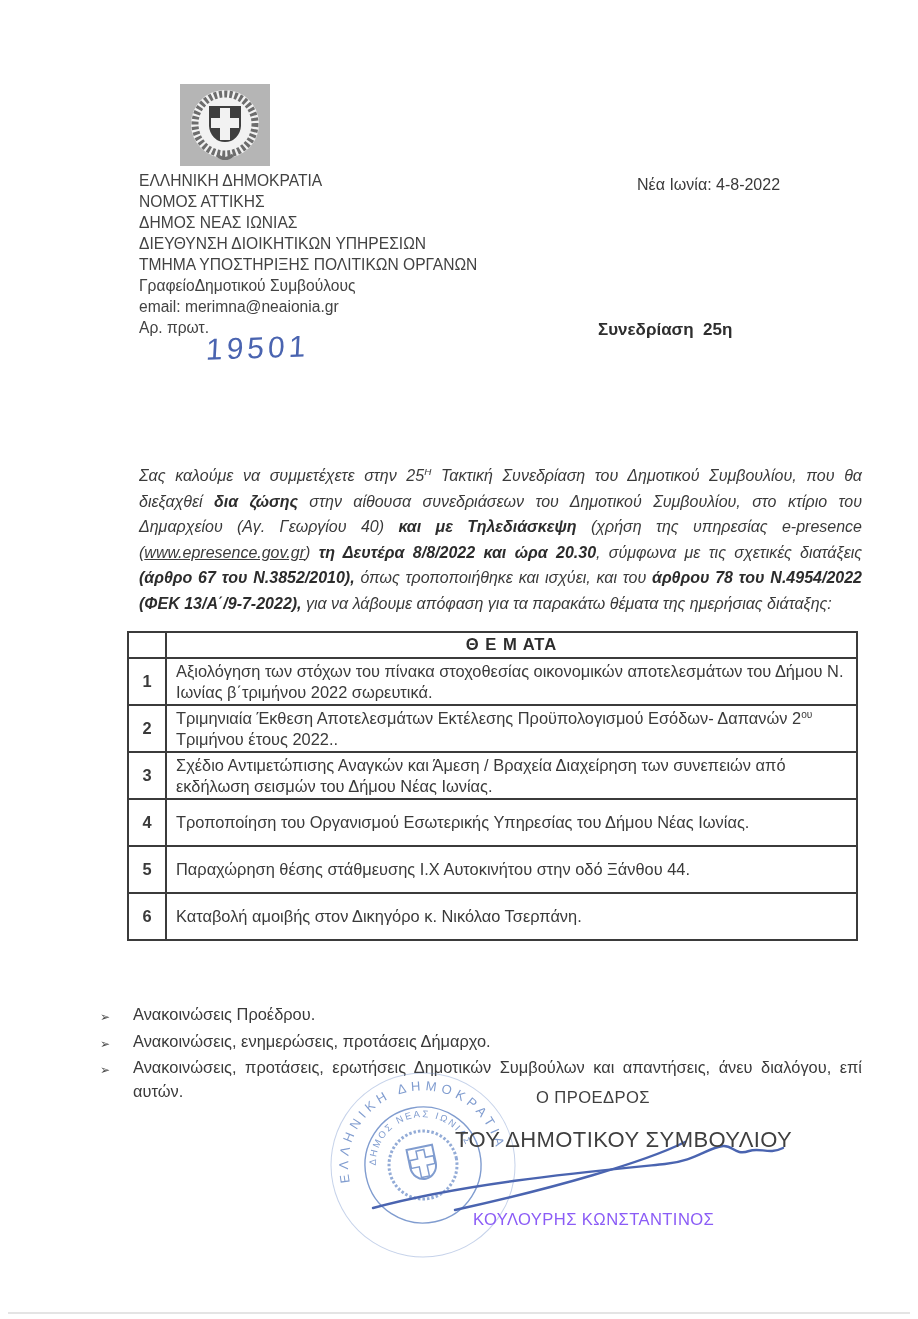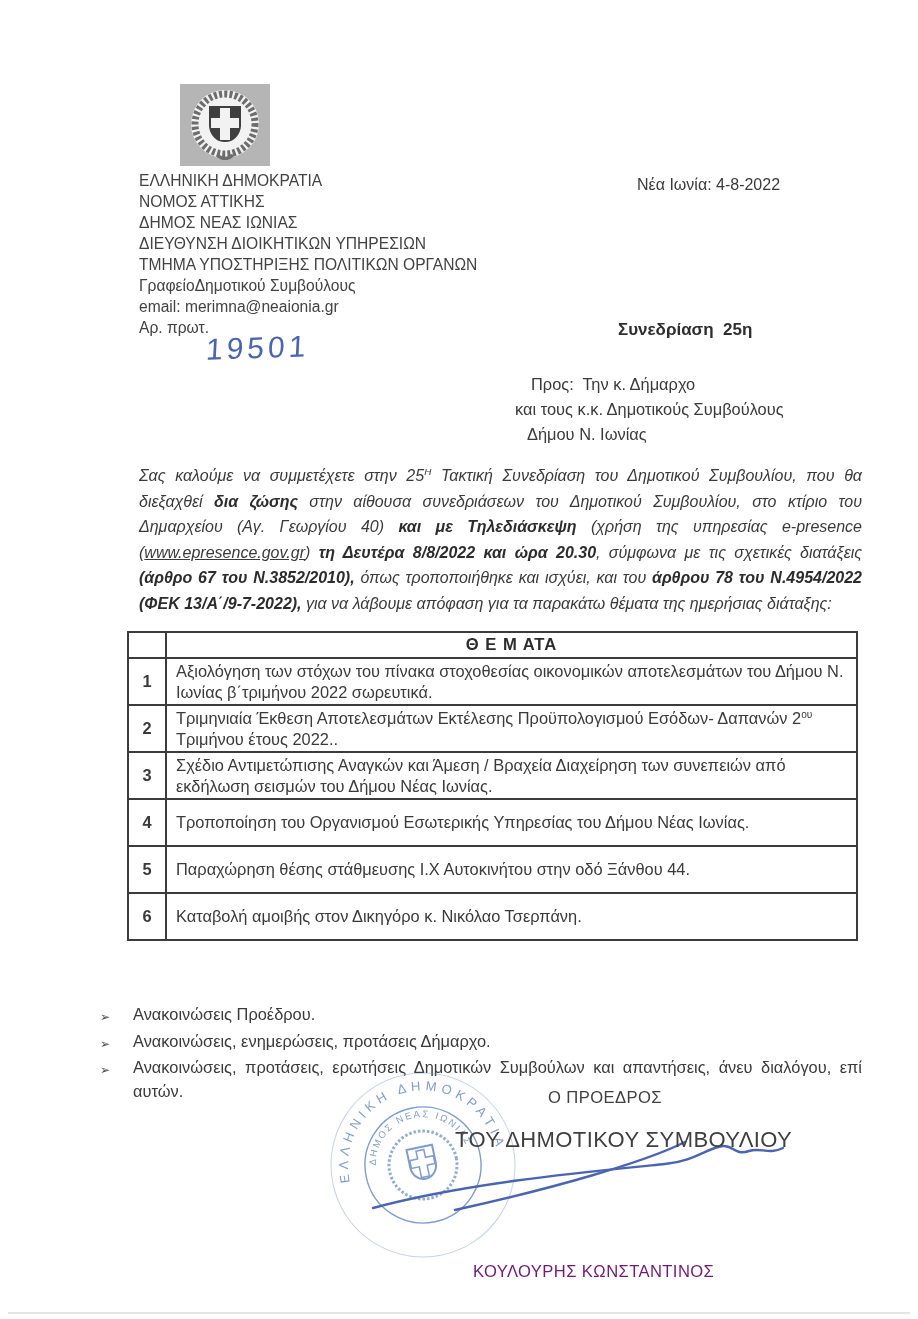--- a/index.html
+++ b/index.html
@@ -18,21 +18,21 @@
   .letterhead { left:139px; top:170px; font-size:15.6px; line-height:21px; color:#424242; }
   .lh-line { white-space:nowrap; }
   .proto-row { white-space:nowrap; }
   .proto-num {
     left:206px; top:331px; font-size:30px; letter-spacing:4px; color:#4a64b0;
     transform:rotate(-2deg) skewX(-5deg); font-weight:500;
   }
 
   
   .place-date { left:637px; top:176px; font-size:16px; }
-  .session { left:618px; top:320px; font-size:17px; font-weight:bold; color:#2e2e2e; }
+  .session { left:598px; top:320px; font-size:17px; font-weight:bold; color:#2e2e2e; }
 
   
   .recipient { left:512px; top:372px; font-size:16.4px; line-height:25px; }
   .recipient .r1 { padding-left:19px; }
   .recipient .r2 { padding-left:3px; }
   .recipient .r3 { padding-left:15px; }
 
   
   .intro { left:139px; top:463px; width:723px; font-size:16px; line-height:25.5px; text-align:justify;font-style:italic; }
   .closing { left:135px; top:938px; width:727px; font-size:16.4px; line-height:23.5px; text-align:justify; }
@@ -50,23 +50,23 @@
   .themes td.topic { padding:2px 9px; line-height:20.5px; text-align:left; }
   .themes tr.single td { height:41px; }
 
   
   .bullets { left:100px; top:1003px; width:762px; font-size:16.4px; line-height:23.5px; }
   .bullet { display:flex; }
   .bullet .mark { flex:0 0 33px; font-size:12px; padding-top:3px; color:#4a4a4a; }
   .bullet .btext { flex:1; text-align:justify; }
 
   
-  .sig1 { left:548px; top:1088px; font-size:16.6px; letter-spacing:0.4px; color:#3f3f3f; }
+  .sig1 { left:536px; top:1088px; font-size:16.6px; letter-spacing:0.4px; color:#3f3f3f; }
   .sig2 { left:455px; top:1127px; font-size:22px; letter-spacing:0.4px; color:#3f3f3f; }
-  .signame { left:473px; top:1262px; font-size:16.6px; letter-spacing:0.4px; color:#701a75; }
+  .signame { left:473px; top:1210px; font-size:16.6px; letter-spacing:0.4px; color:#8b5cf6; }
   .stamp { left:327px; top:1066px; color:#6f8fc9; opacity:0.88; }
   .sigsvg { left:355px; top:1128px; }
 
   .scan-edge { left:8px; top:1312px; width:902px; height:2px; background:#e4e4e4; }
 </style>
 </head>
 <body>
 
 <div class="page">
 
@@ -90,25 +90,20 @@
     <div class="lh-line">ΓραφείοΔημοτικού Συμβούλους</div>
     <div class="lh-line">email: merimna@neaionia.gr</div>
     <div class="lh-line proto-row">Αρ. πρωτ.</div>
   </div>
 
   <div class="abs proto-num">19501</div>
 
   <div class="abs place-date">Νέα Ιωνία: 4-8-2022</div>
   <div class="abs session ws-pre">Συνεδρίαση  25η</div>
 
-  <div class="abs recipient">
-    <div class="r1 ws-pre">Προς:  Την κ. Δήμαρχο</div>
-    <div class="r2">και τους κ.κ. Δημοτικούς Συμβούλους</div>
-    <div class="r3">Δήμου Ν. Ιωνίας</div>
-  </div>
 
   <div class="abs intro"><span>Σας καλούμε να συμμετέχετε στην 25</span><span class="sup">Η</span><span> Τακτική Συνεδρίαση του Δημοτικού Συμβουλίου, που θα διεξαχθεί </span><span class="b">δια ζώσης</span><span>  στην αίθουσα συνεδριάσεων του Δημοτικού Συμβουλίου, στο κτίριο του Δημαρχείου (Αγ. Γεωργίου 40) </span><span class="b">και με Τηλεδιάσκεψη</span><span> (χρήση της υπηρεσίας e-presence (</span><span class="u">www.epresence.gov.gr</span><span>) </span><span class="b">τη Δευτέρα 8/8/2022  και ώρα 20.30</span><span>, σύμφωνα με τις σχετικές διατάξεις </span><span class="b">(άρθρο 67 του Ν.3852/2010),</span><span> όπως τροποποιήθηκε και ισχύει, και του </span><span class="b">άρθρου 78 του Ν.4954/2022 (ΦΕΚ 13/Α΄/9-7-2022),</span><span>  για να λάβουμε απόφαση για τα παρακάτω θέματα της ημερήσιας διάταξης:</span></div>
 
   <table class="themes">
     <tbody>
         <tr>
       <th class="blank"></th>
       <th class="topics-h">Θ Ε Μ ΑΤΑ</th>
     </tr>
     <tr>

